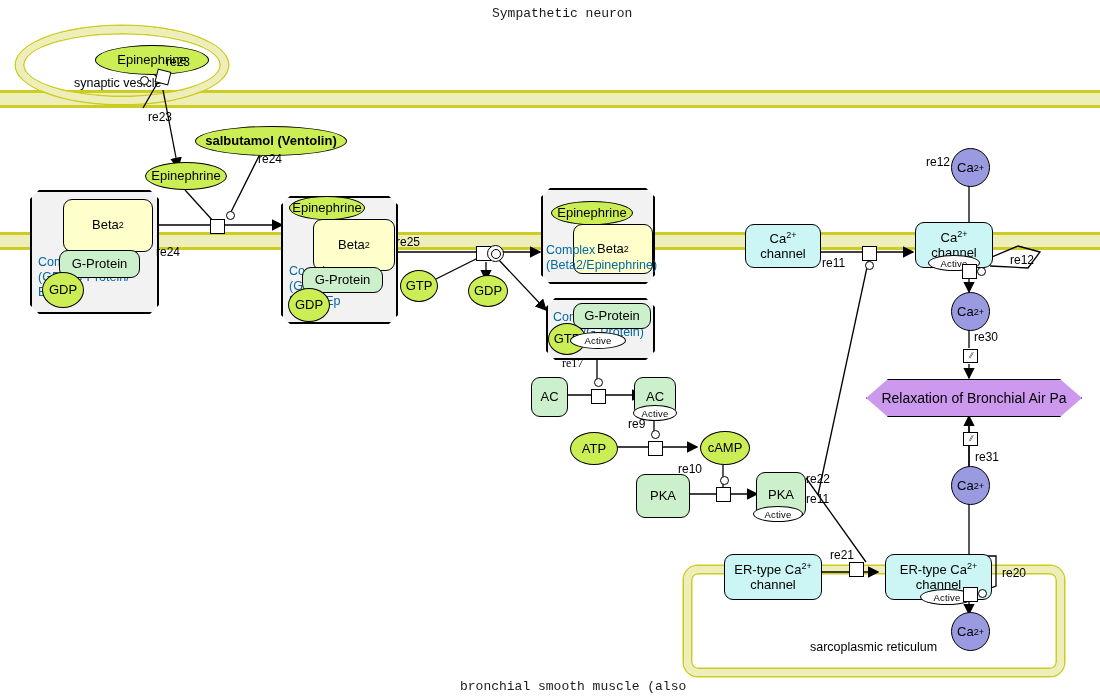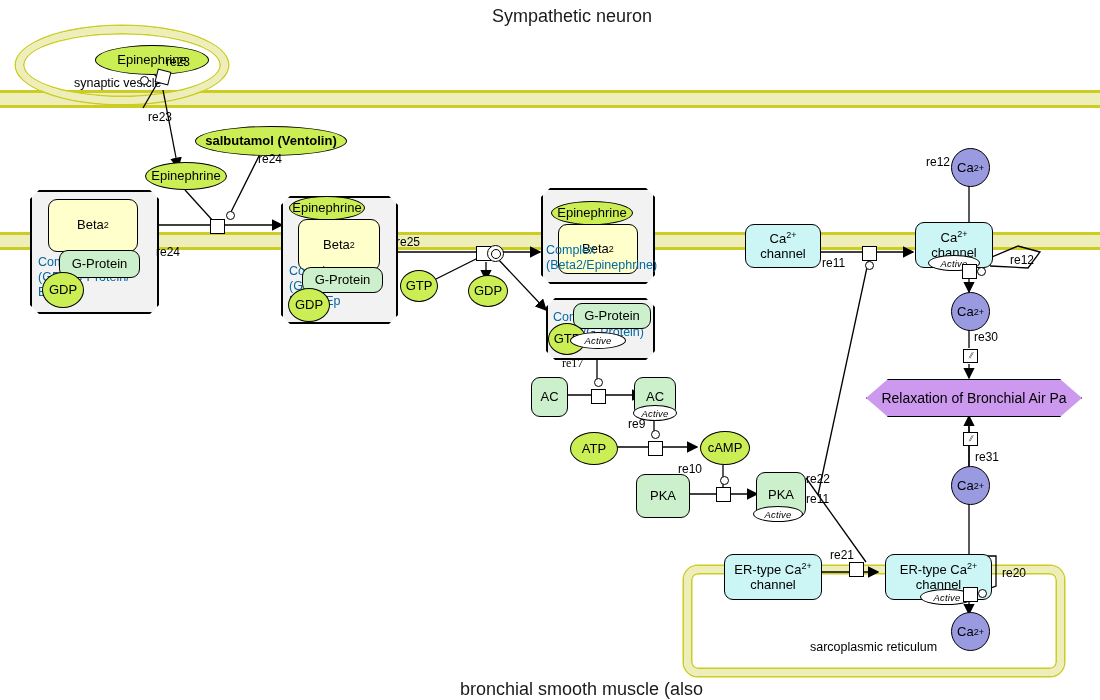--- a/index.html
+++ b/index.html
@@ -1,58 +1,58 @@
 <!DOCTYPE html>
 <html><head>
 <meta charset="utf-8">
 <style>
   html,body{margin:0;padding:0;background:#ffffff;}
   body{width:1100px;height:700px;overflow:hidden;
        font-family:"Liberation Sans","DejaVu Sans",sans-serif;color:#000;}
   #canvas{position:relative;width:1100px;height:700px;}
 
   .lbl{position:absolute;white-space:nowrap;}
-  .compart-title{font-size:18px;color:#1a1a1a;}
+  .compart-title{font-size:13px;color:#1a1a1a;font-family:Liberation Mono, monospace;}
 
   
   .membrane{position:absolute;background:#eeeebb;
             border-top:3px solid #cccc22;border-bottom:3px solid #cccc22;}
 
   
   .ellipse{position:absolute;background:#ccee55;border:1.5px solid #000;
            border-radius:50%;display:flex;align-items:center;justify-content:center;
            font-size:13px;text-align:center;line-height:1.05;}
 
   
   .macro{position:absolute;background:#ccf0cc;border:1.5px solid #000;
          border-radius:9px;display:flex;align-items:center;justify-content:center;
          font-size:13px;text-align:center;line-height:1.15;}
   .macro.blue{background:#ccf5f5;}
-  .macro.yellow{background:#ffffcc;}
+  .macro.yellow{background:#ffffcc;margin-left:15px;}
 
   
   .ion{position:absolute;background:#9a9ae0;border:1.5px solid #000;border-radius:50%;
        display:flex;align-items:center;justify-content:center;font-size:13px;}
 
   
   .complex{position:absolute;background:#f2f2f2;border:2.5px solid #000;
            clip-path:polygon(9px 0,calc(100% - 9px) 0,100% 9px,100% calc(100% - 9px),
                              calc(100% - 9px) 100%,9px 100%,0 calc(100% - 9px),0 9px);}
   .complex-label{position:absolute;font-size:12.5px;line-height:1.18;color:#0369a1;}
 
   
   .phenotype{position:absolute;background:#cc99ee;border:1.5px solid #000;
              clip-path:polygon(22px 0,calc(100% - 22px) 0,100% 50%,
                                calc(100% - 22px) 100%,22px 100%,0 50%);
              display:flex;align-items:center;justify-content:center;font-size:14px;}
 
   
   .state{position:absolute;background:#ffffff;border:1.3px solid #000;border-radius:50%;
          font-size:9.5px;display:flex;align-items:center;justify-content:center;
-         letter-spacing:.2px;font-style:italic;}
+         letter-spacing:.2px;}
 
   
   .proc{position:absolute;background:#ffffff;border:1.4px solid #000;}
   .proc.assoc{border-radius:50%;}
   .proc.assoc:after{content:"";position:absolute;left:2.5px;top:2.5px;right:2.5px;bottom:2.5px;
                     border:1.3px solid #000;border-radius:50%;}
   .proc.omitted{font-size:8px;display:flex;align-items:center;justify-content:center;
                 font-style:italic;}
 
   

